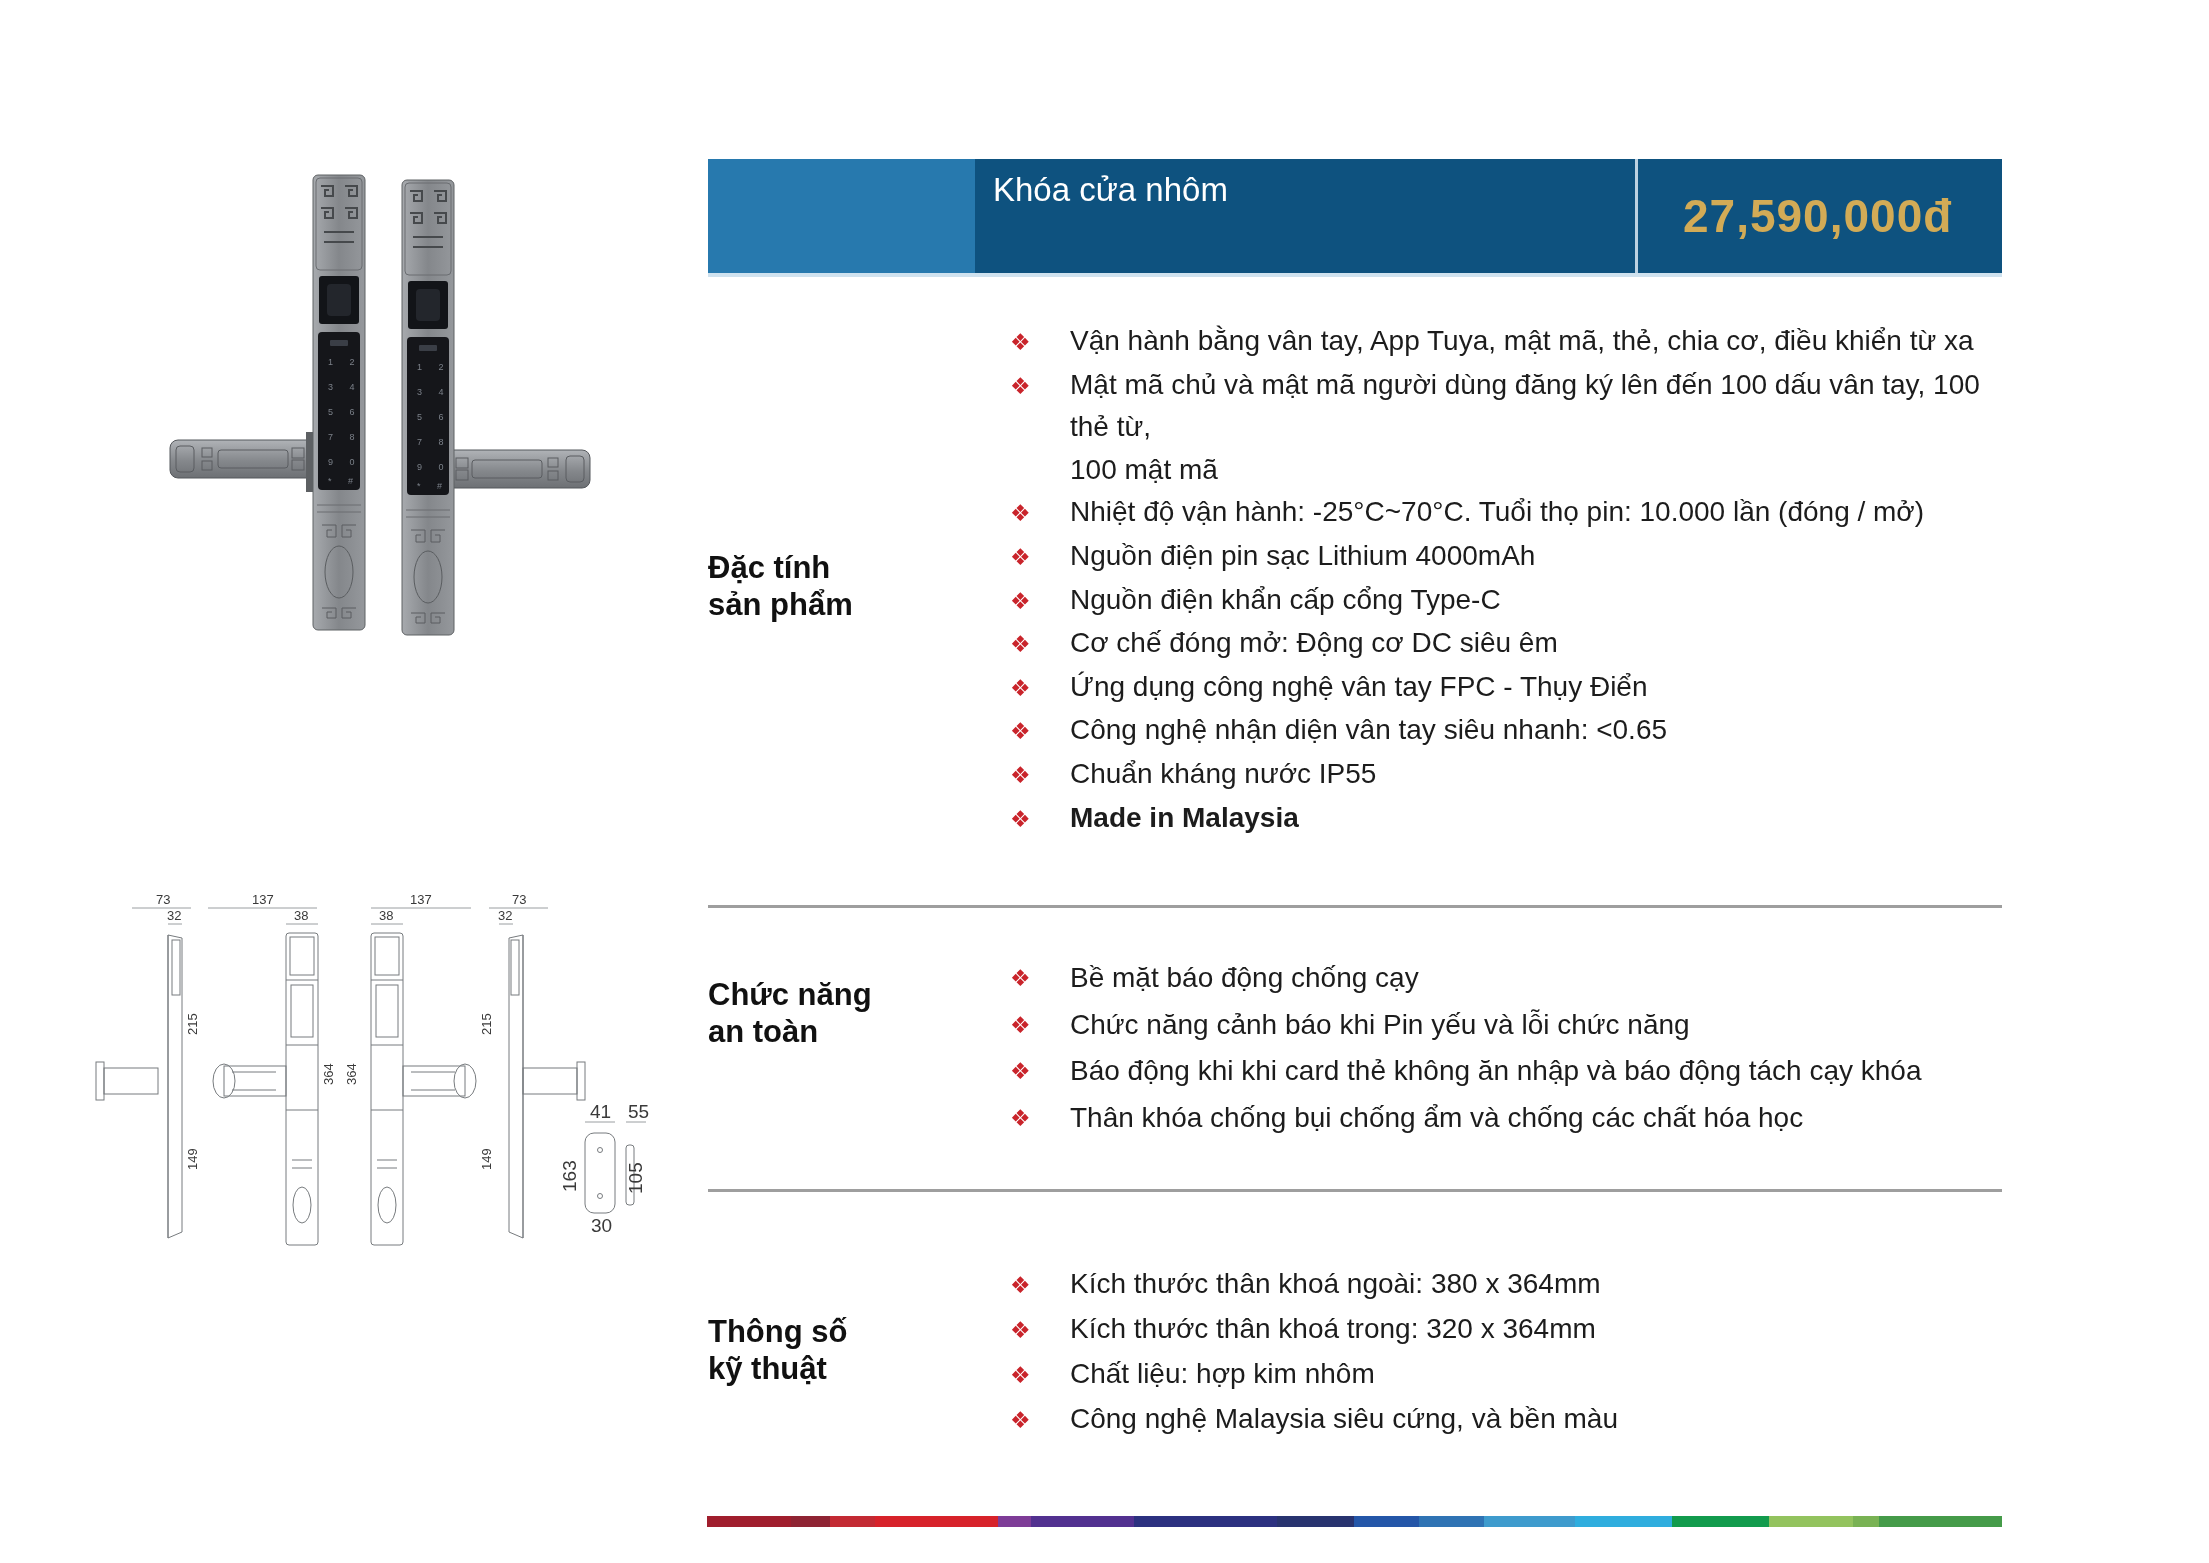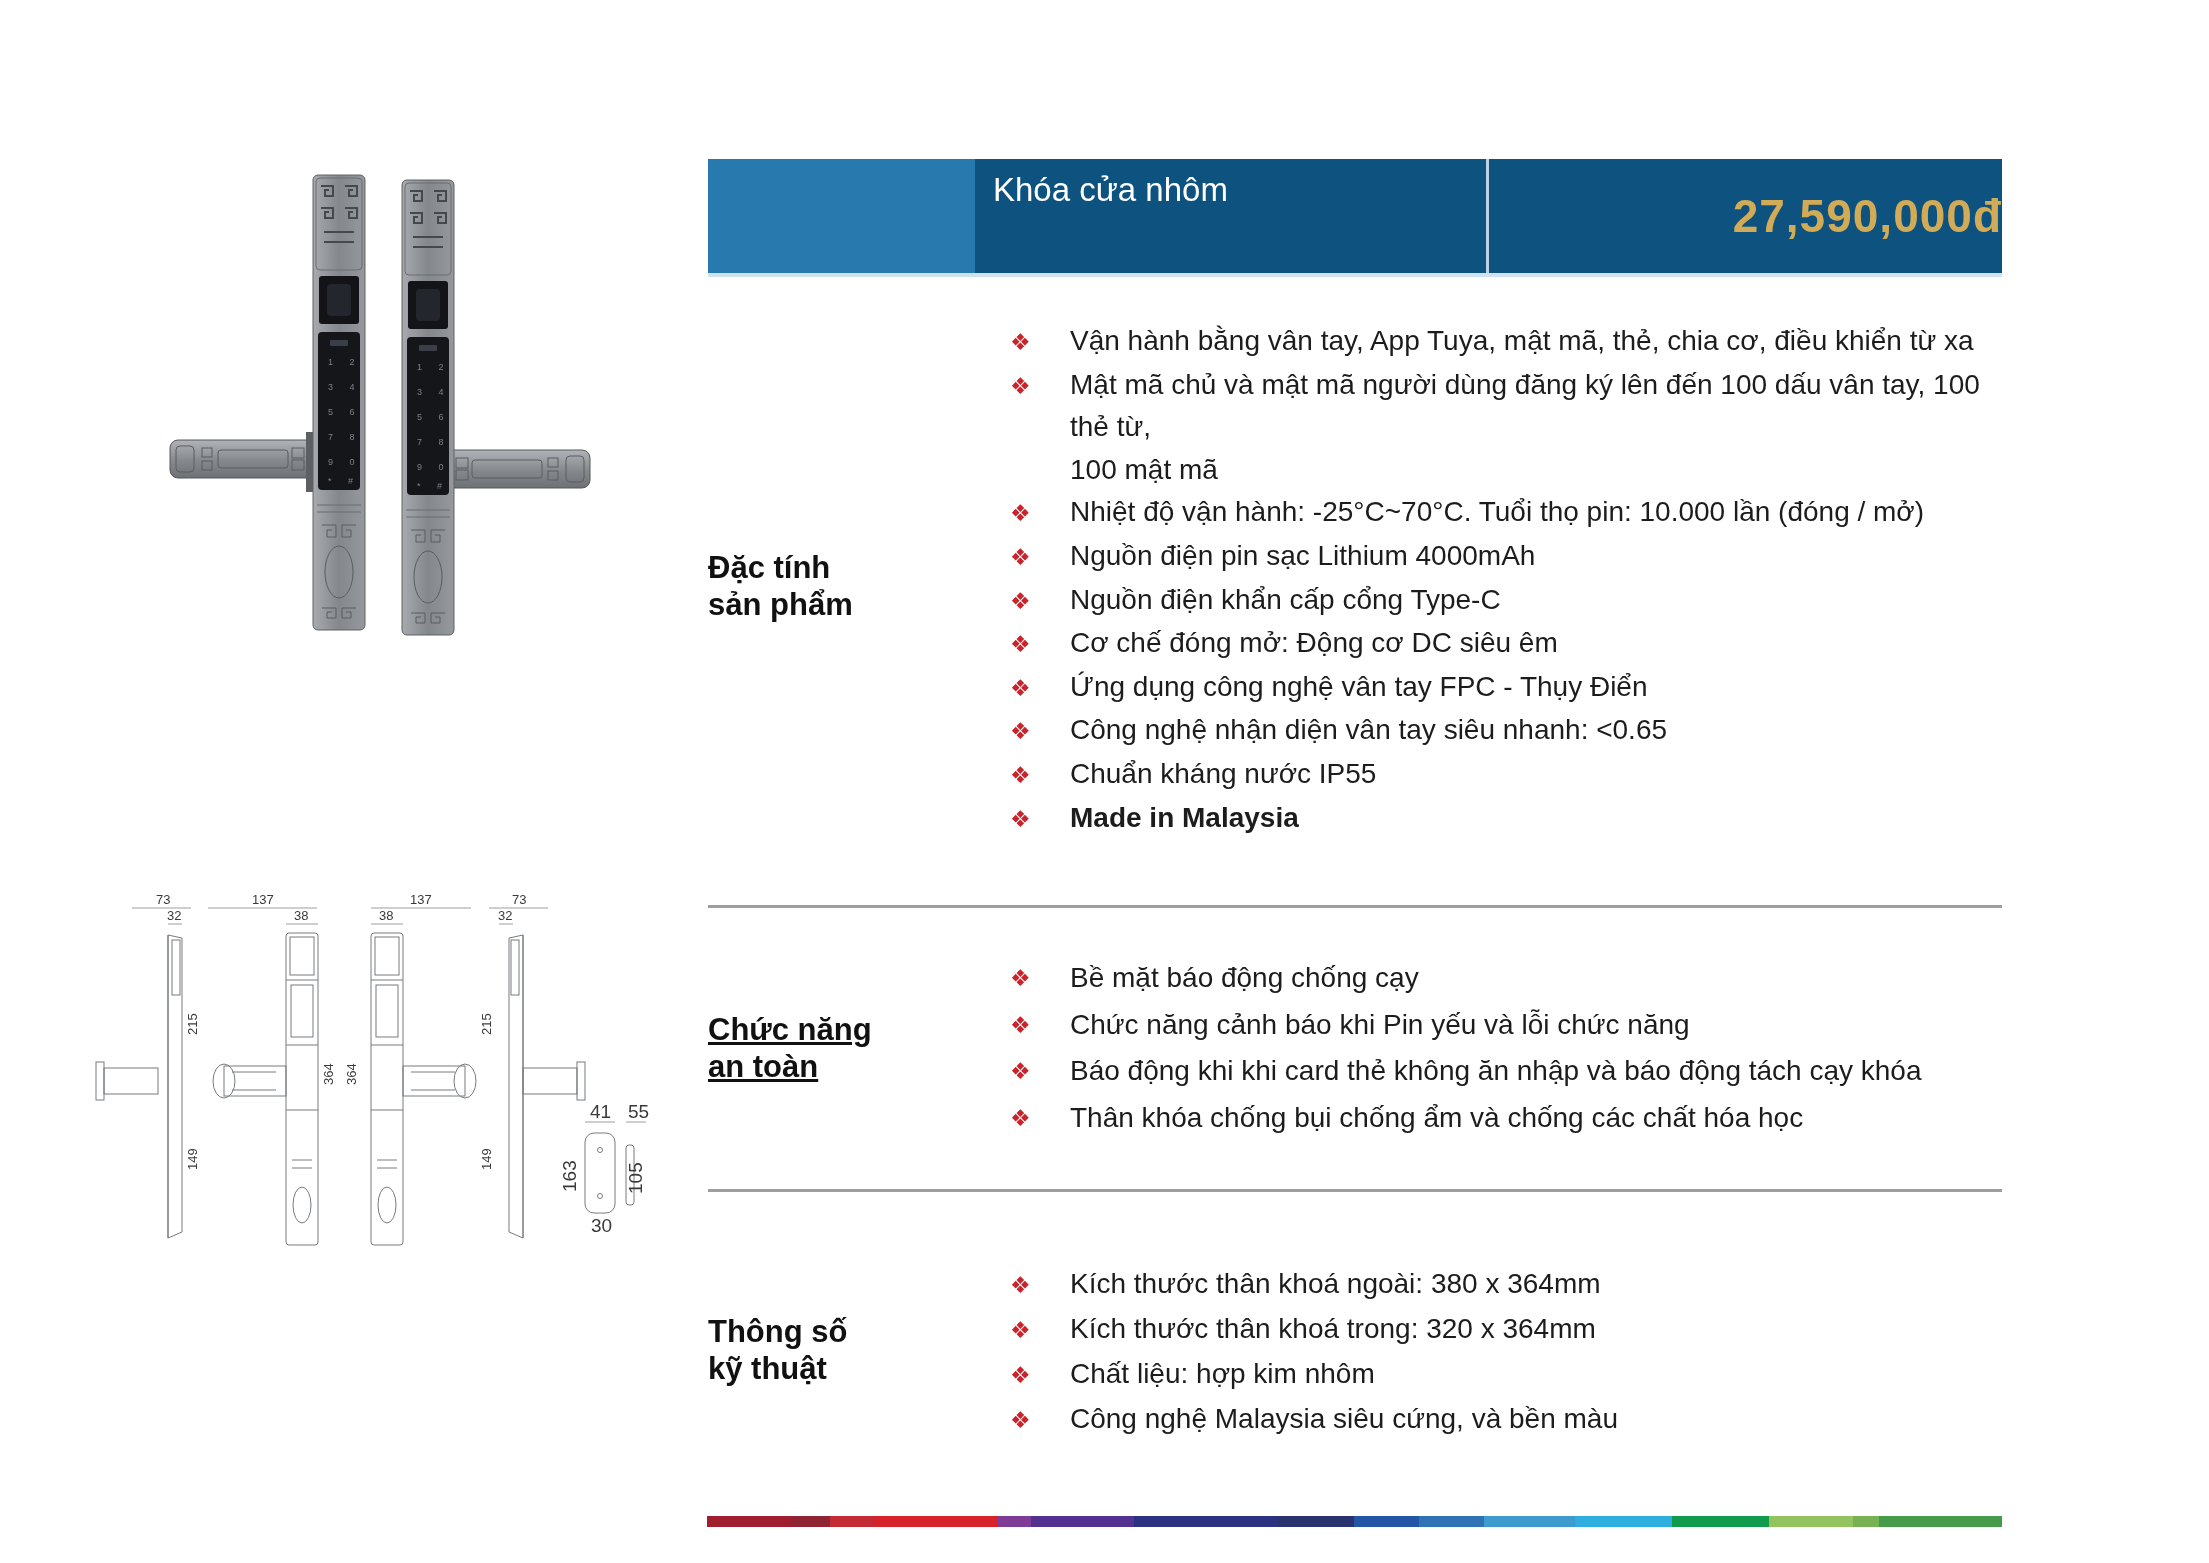--- a/index.html
+++ b/index.html
@@ -6,29 +6,29 @@
   #page{position:relative;width:2209px;height:1563px;background:#ffffff;overflow:hidden;
         font-family:"Liberation Sans", sans-serif;color:#1c1c1c;}
 
   
   #header{position:absolute;left:708px;top:159px;width:1294px;height:118px;display:flex;
           border-bottom:4px solid #cfe2ef;box-sizing:border-box;}
   #header .accent{width:267px;background:#2779ae;}
   #header .title-block{flex:1;background:#0e527f;color:#ffffff;padding:13px 0 0 18px;box-sizing:border-box;}
   #header .title-block .model{font-size:37px;font-weight:bold;line-height:39px;}
   #header .title-block .subtitle{font-size:33px;line-height:36px;}
-  #header .price-block{width:516px;background:#0e527f;border-left:3px solid #bcd2e2;box-sizing:border-box;
-          display:flex;align-items:center;justify-content:flex-end;}
+  #header .price-block{width:367px;background:#0e527f;border-left:3px solid #bcd2e2;box-sizing:border-box;
+          display:flex;align-items:center;justify-content:flex-start;padding-left:45px;}
   #header .price-block .price{color:#d2ab56;font-size:46px;font-weight:bold;letter-spacing:1px;}
 
   
   .sec-label{position:absolute;left:708px;width:285px;text-align:left;font-weight:bold;
              font-size:31px;line-height:37px;color:#111;}
   #label-features{top:549px;}
-  #label-safety{top:1011px;text-decoration:underline;}
+  #label-safety{top:976px;}
   #label-specs{top:1313px;}
 
   
   ul.bullets{position:absolute;left:1010px;width:980px;margin:0;padding:0;list-style:none;}
   #list-features{top:320px;}
   #list-features li{line-height:42.6px;}
   #list-safety{top:955px;}
   #list-safety li{line-height:45.5px;}
   #list-specs{top:1262px;}
   #list-specs li{line-height:44px;}

